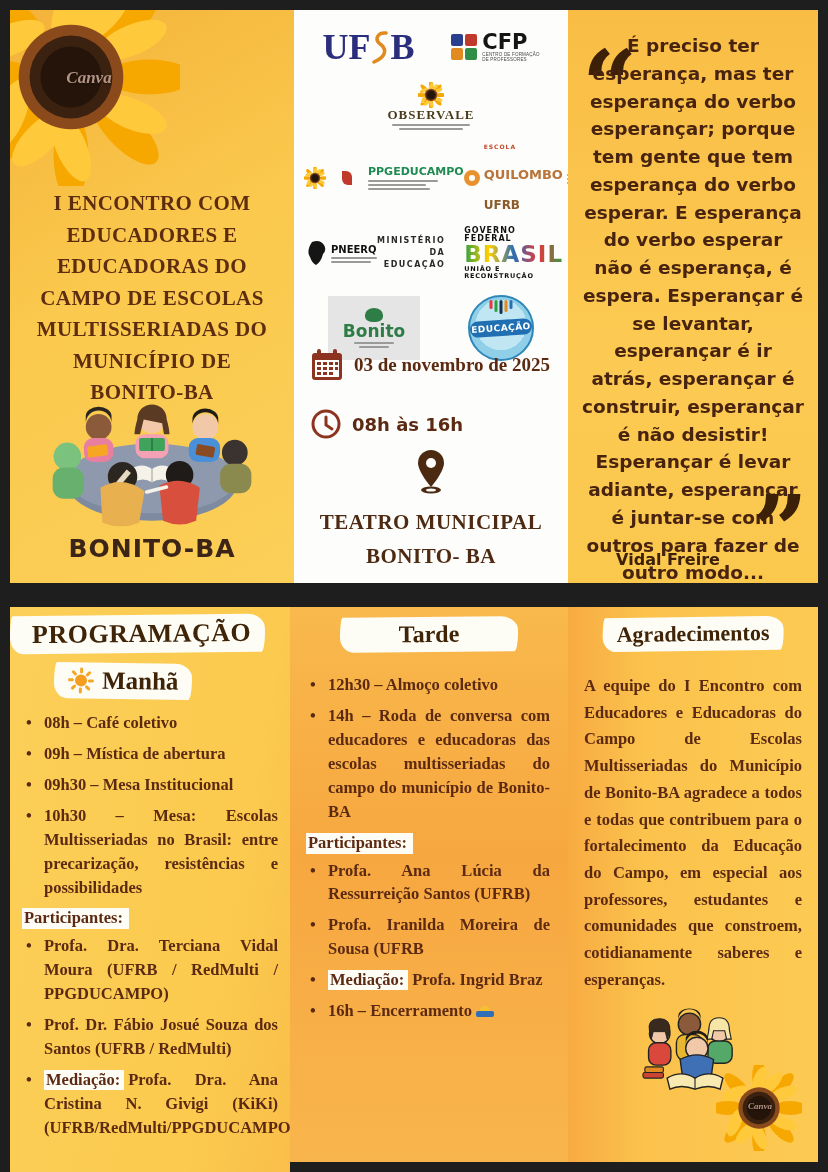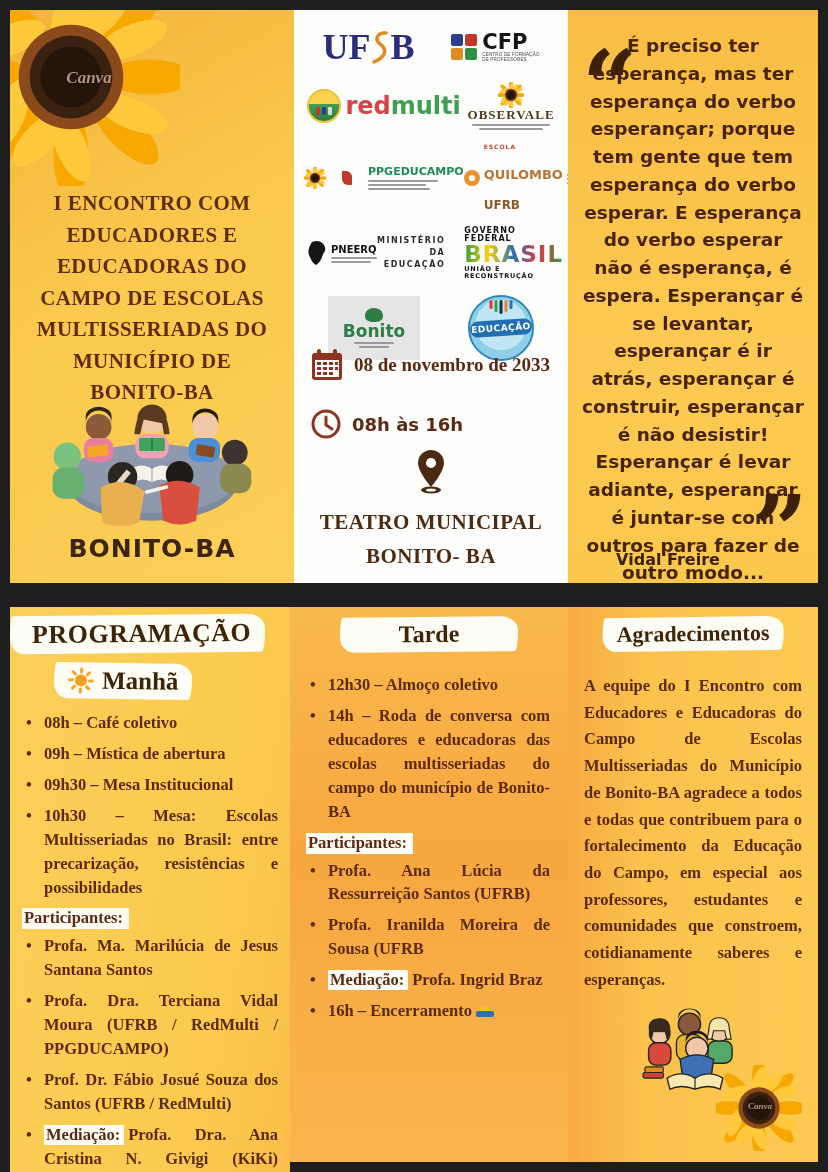--- a/index.html
+++ b/index.html
@@ -235,28 +235,20 @@
         </span>
         <span class="cfp-text">
           <span class="cfp-big">CFP</span>
           <span class="tiny-cap">CENTRO DE FORMAÇÃO
 DE PROFESSORES</span>
         </span>
       </div>
     </div>
 
     <div class="lrow" style="margin-bottom:14px">
-      <div class="redmulti-wrap">
-        <span class="rm-emblem">
-          <i style="left:7px;background:#c03a2b"></i>
-            <i style="left:13px;background:#2b3f8f"></i>
-            <i style="left:19px;background:#e0d8c8"></i>
-        </span>
-        <span><span style="color:#d94343">red</span><span style="color:#3f9e4f">multi</span></span>
-      </div>
       <div class="observale-wrap">
         <svg width="26" height="26" viewBox="0 0 100 100">
             <use href="#sunflower-sym"></use>
           </svg>
         <span class="observale-text">OBSERVALE</span>
         <span class="cap-bars">
             <i style="width:78px"></i>
             <i style="width:64px"></i>
           </span>
       </div>
@@ -352,21 +344,21 @@
           <rect x="13" y="19" width="4" height="3"></rect>
           <rect x="19" y="19" width="4" height="3"></rect>
           <rect x="25" y="19" width="3" height="3"></rect>
         <rect x="7" y="24" width="4" height="3"></rect>
           <rect x="13" y="24" width="4" height="3"></rect>
           <rect x="19" y="24" width="4" height="3"></rect>
       </g>
       <rect x="7" y="1" width="4" height="7" rx="2" fill="#8d3420"></rect>
         <rect x="23" y="1" width="4" height="7" rx="2" fill="#8d3420"></rect>
     </svg>
-    <span>08 de novembro de 2033</span>
+    <span>03 de novembro de 2025</span>
   </div>
 
   <div class="meta meta-time">
     <svg width="32" height="32" viewBox="0 0 32 32">
       <circle cx="16" cy="16" r="13" fill="none" stroke="#8d3420" stroke-width="3"></circle>
       <path d="M16 9v8l6 4" fill="none" stroke="#8d3420" stroke-width="3" stroke-linecap="round"></path>
     </svg>
     <span>08h às 16h</span>
   </div>
 
@@ -409,21 +401,20 @@
   </div>
   <div class="sched bl-list">
     <ul>
       <li>08h – Café coletivo</li>
       <li>09h – Mística de abertura</li>
       <li>09h30 – Mesa Institucional</li>
       <li>10h30 – Mesa: Escolas Multisseriadas no Brasil: entre precarização, resistências e possibilidades</li>
     </ul>
     <span class="plabel">Participantes:</span>
     <ul>
-      <li>Profa. Ma. Marilúcia de Jesus Santana Santos</li>
       <li>Profa. Dra. Terciana Vidal Moura (UFRB / RedMulti / PPGDUCAMPO)</li>
       <li>Prof. Dr. Fábio Josué Souza dos Santos (UFRB / RedMulti)</li>
       <li><span class="hl">Mediação:</span><span>Profa. Dra. Ana Cristina N. Givigi (KiKi) (UFRB/RedMulti/PPGDUCAMPO)</span></li>
     </ul>
   </div>
 </div>
 
 <div class="panel p-bm">
   <div class="hstrip h-tarde">
     <span>Tarde</span>

